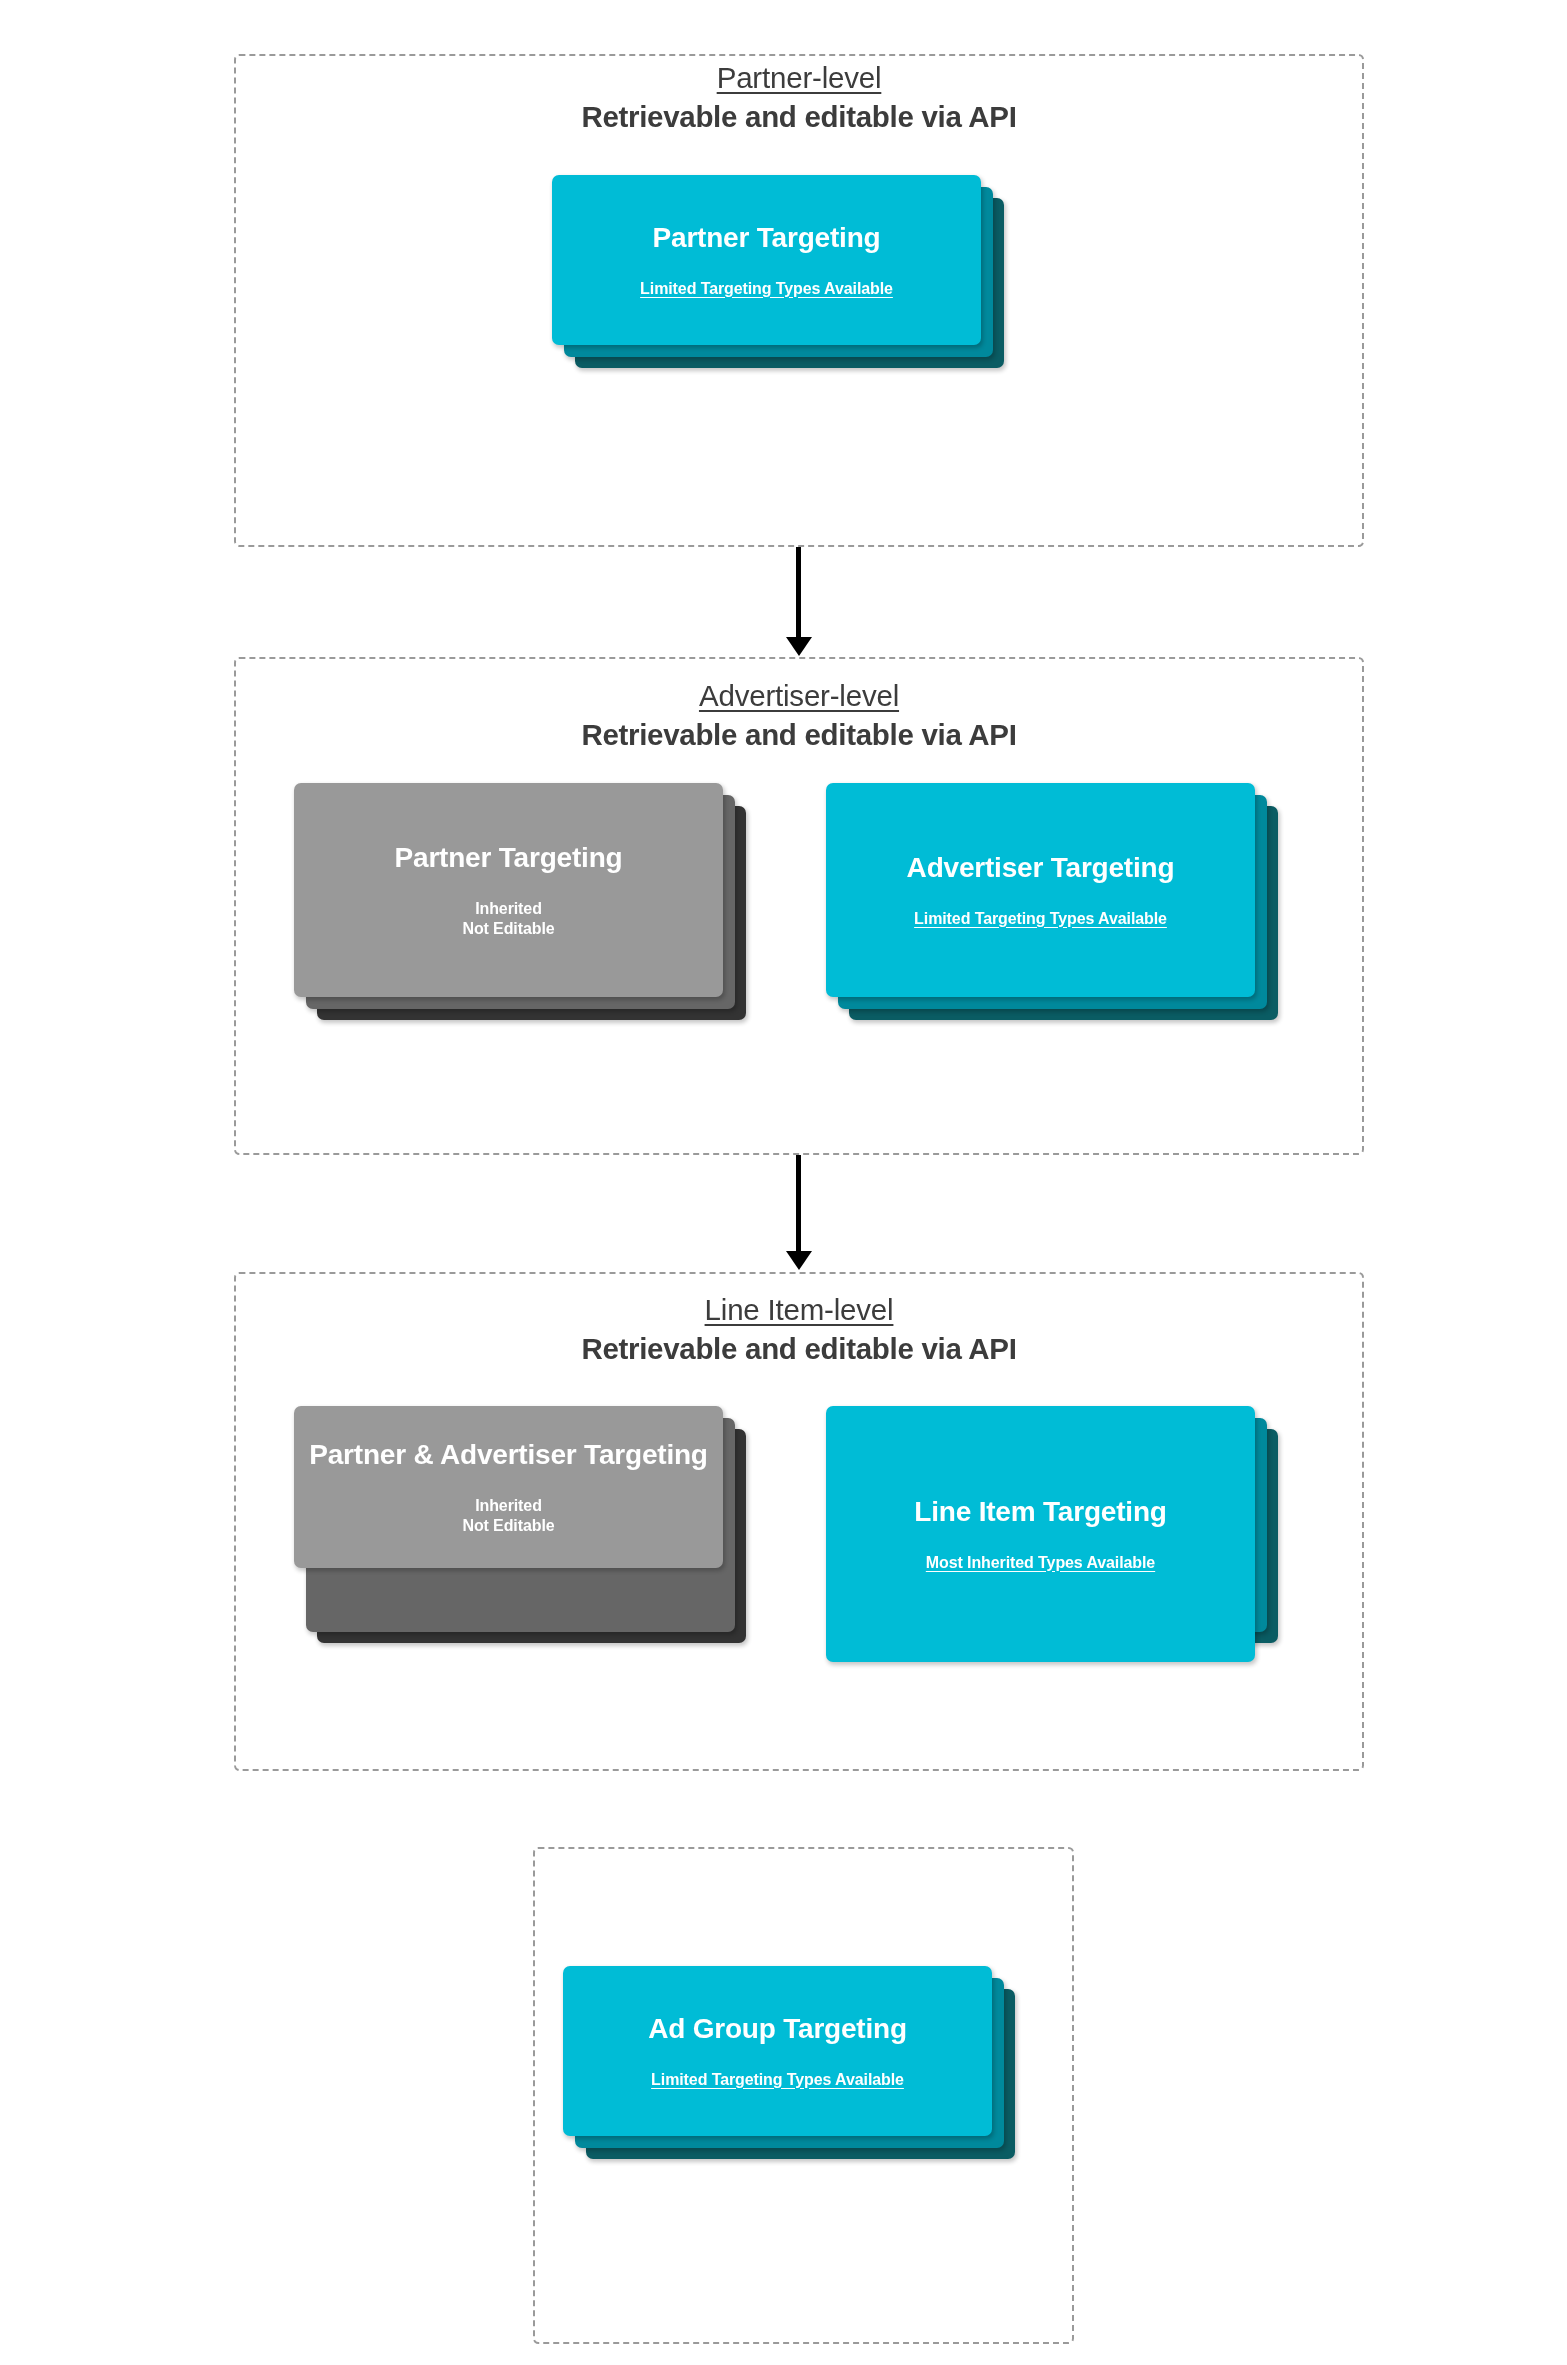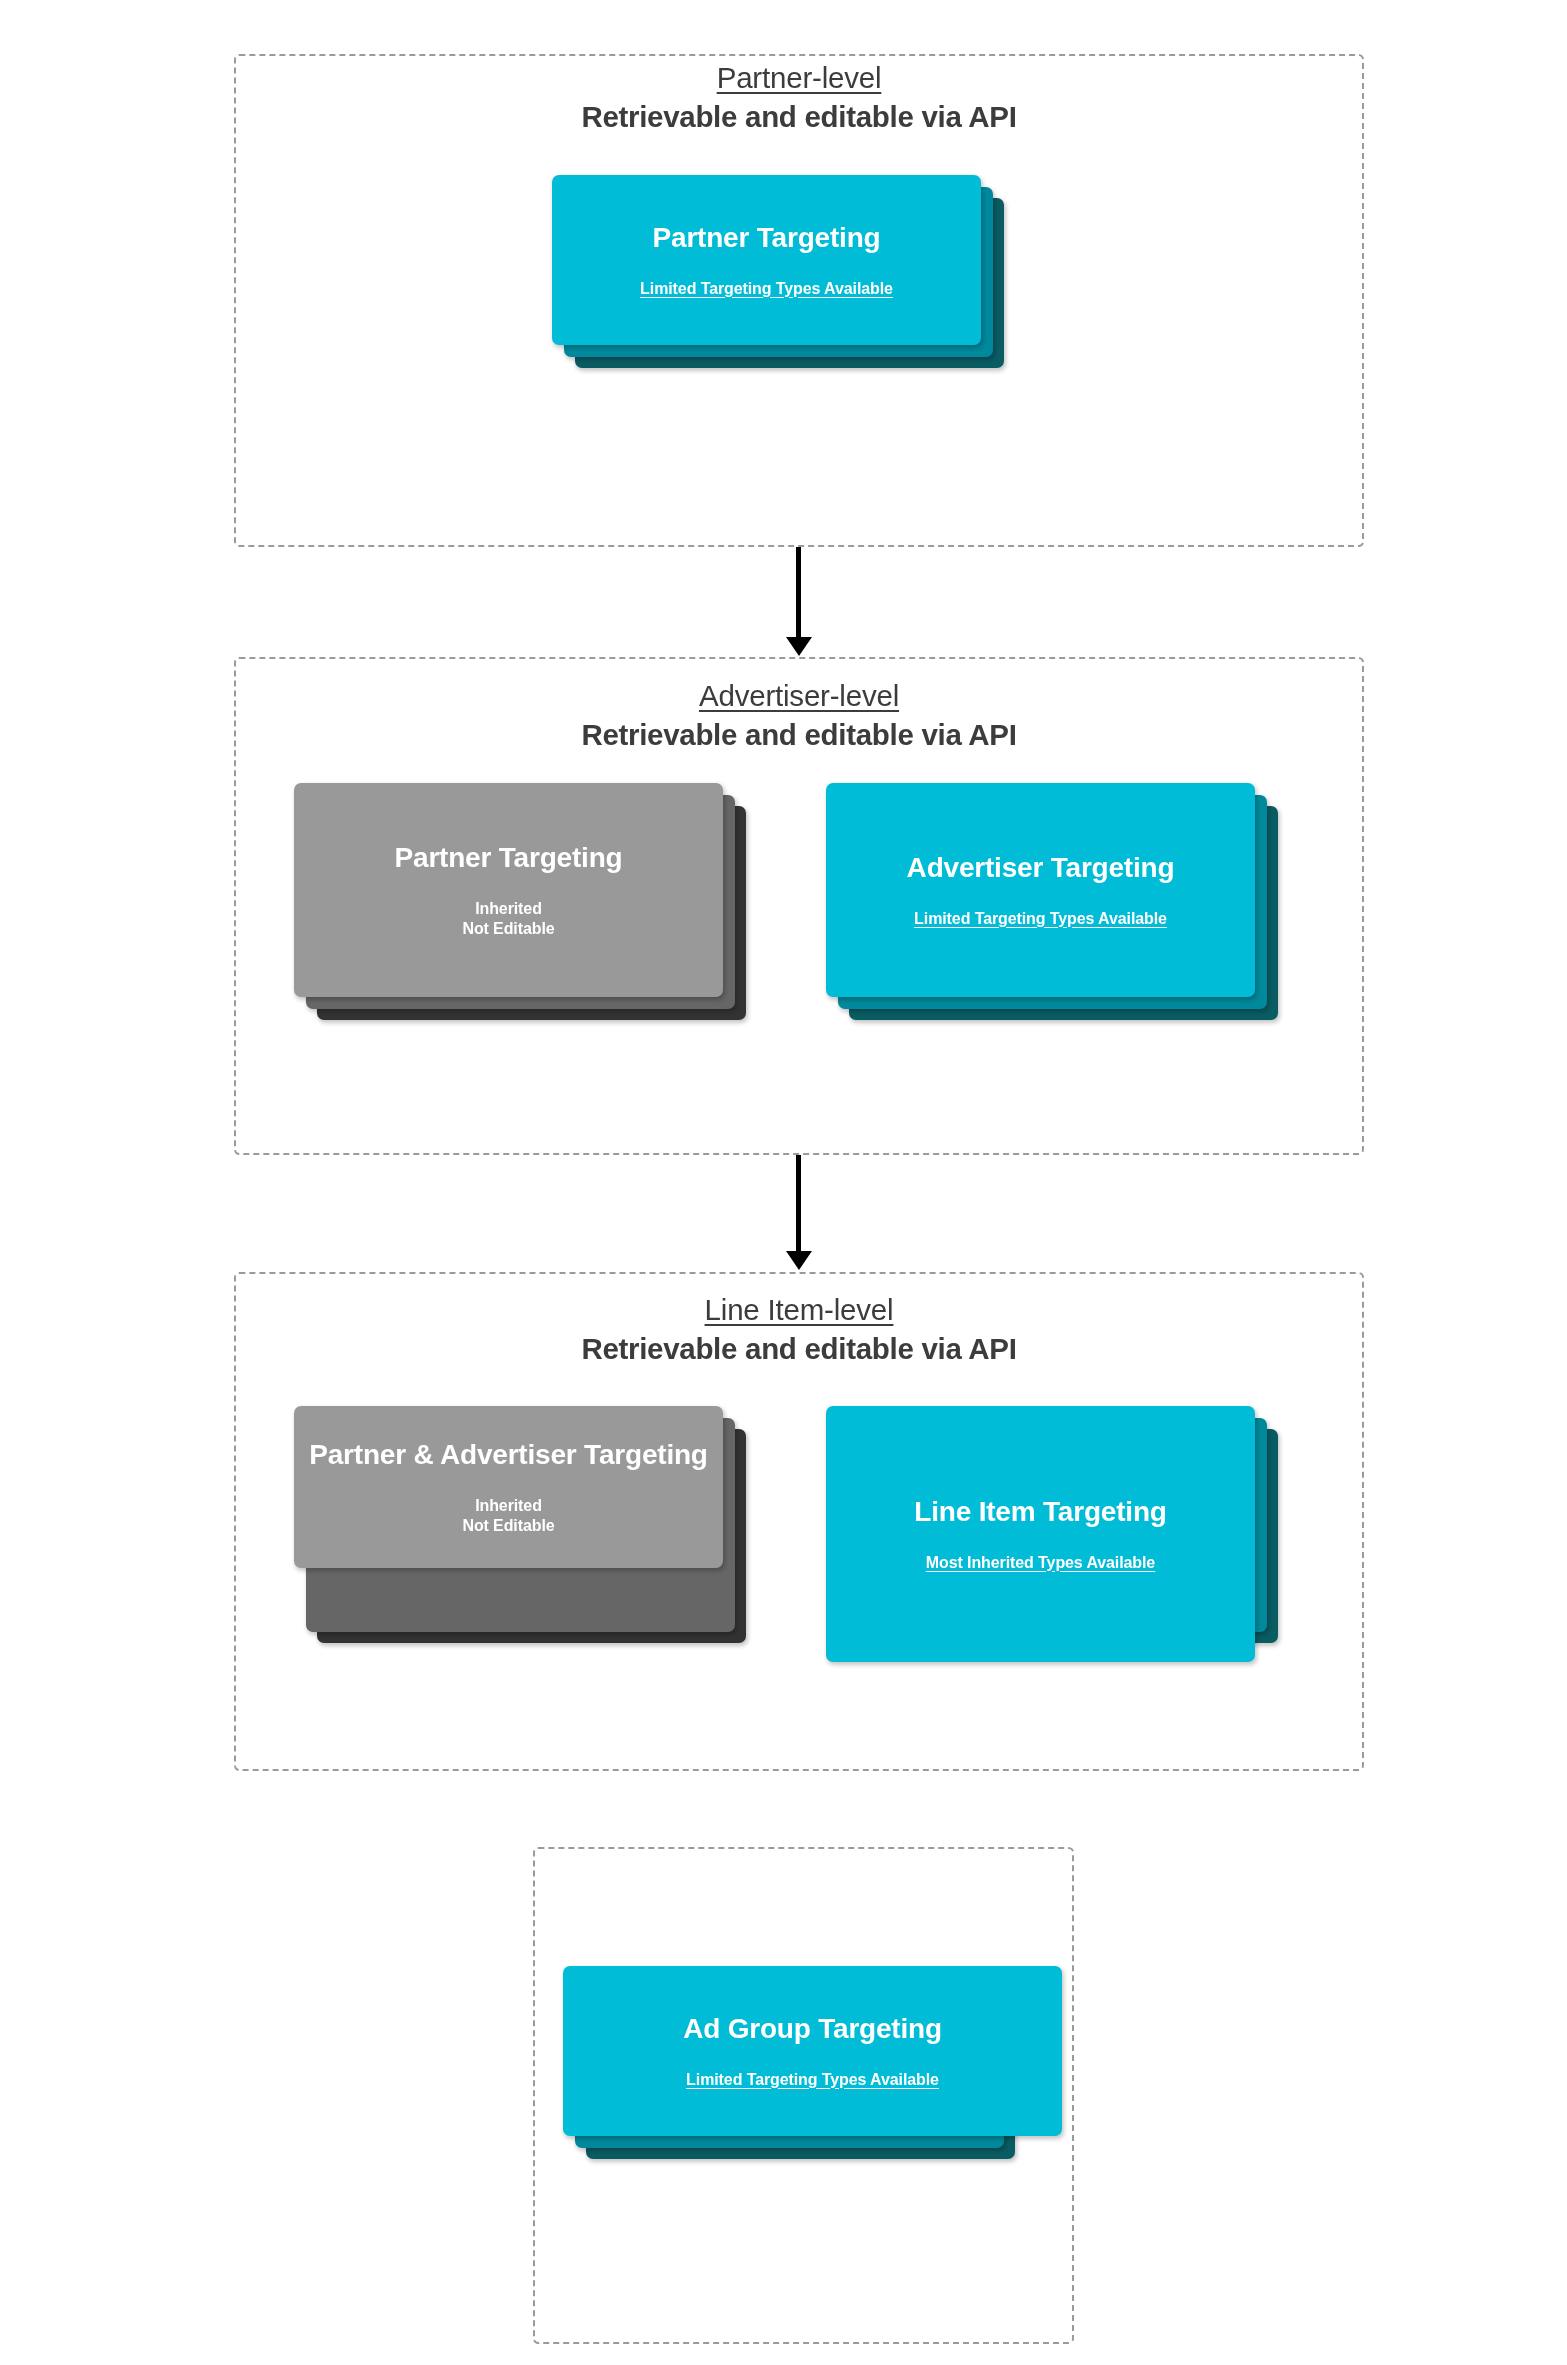--- a/index.html
+++ b/index.html
@@ -225,20 +225,20 @@
       <div class="card-note linked">Most Inherited Types Available</div>
     </div>
   </div>
 
   <div class="level-box" style="left:533px; top:1831px; width:541px; height:497px;"></div>
 
 
   <div class="card-stack cyan" style="left:563px; top:1950px; width:464px; height:196px;">
     <div class="card-layer l3" style="width:429px; height:170px;"></div>
     <div class="card-layer l2" style="width:429px; height:170px;"></div>
-    <div class="card-layer l1" style="width:499px; height:170px;">
+    <div class="card-layer l1" style="width:429px; height:170px;">
       <div class="card-title">Ad Group Targeting</div>
       <div class="card-note linked">Limited Targeting Types Available</div>
     </div>
   </div>
 
 </div>
 
 
 </body></html>

